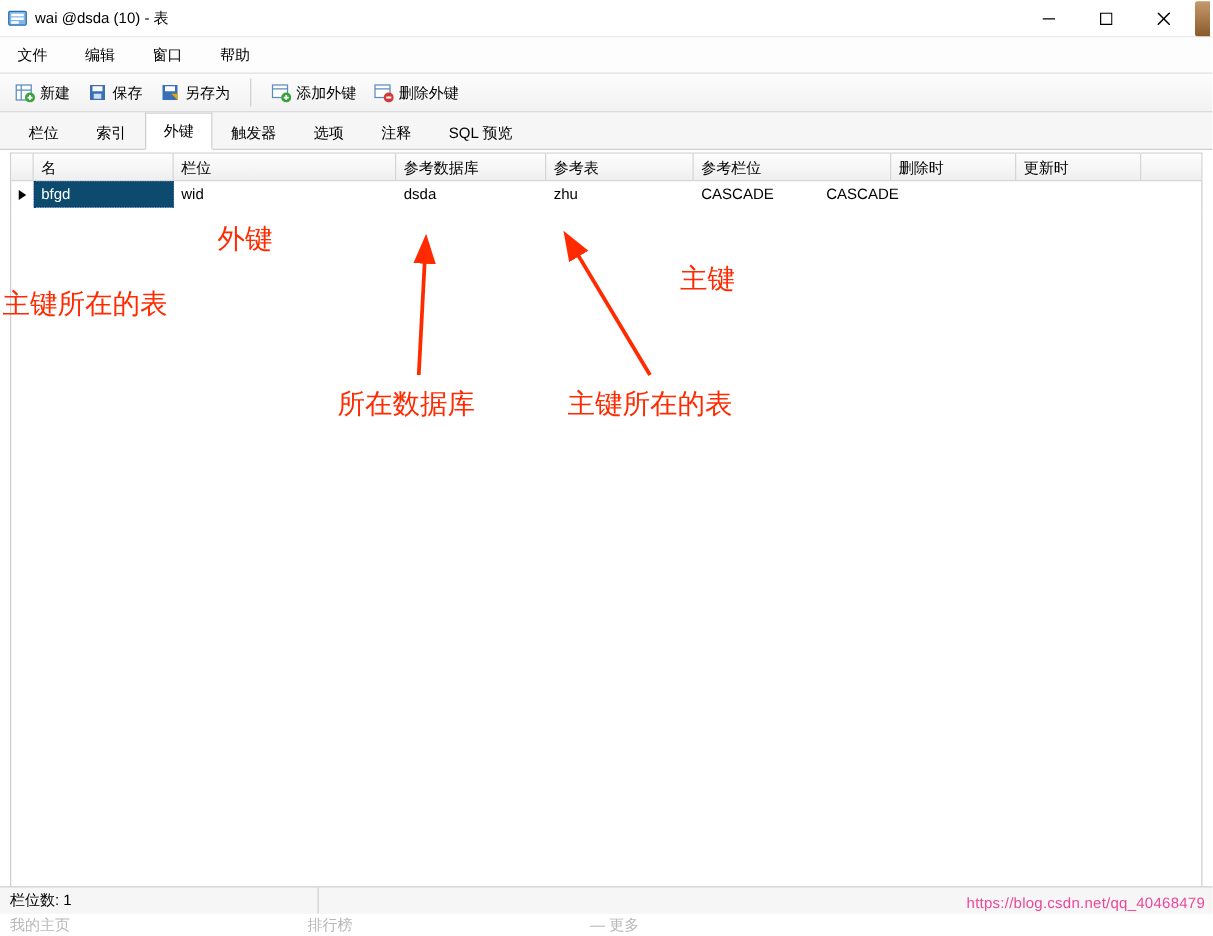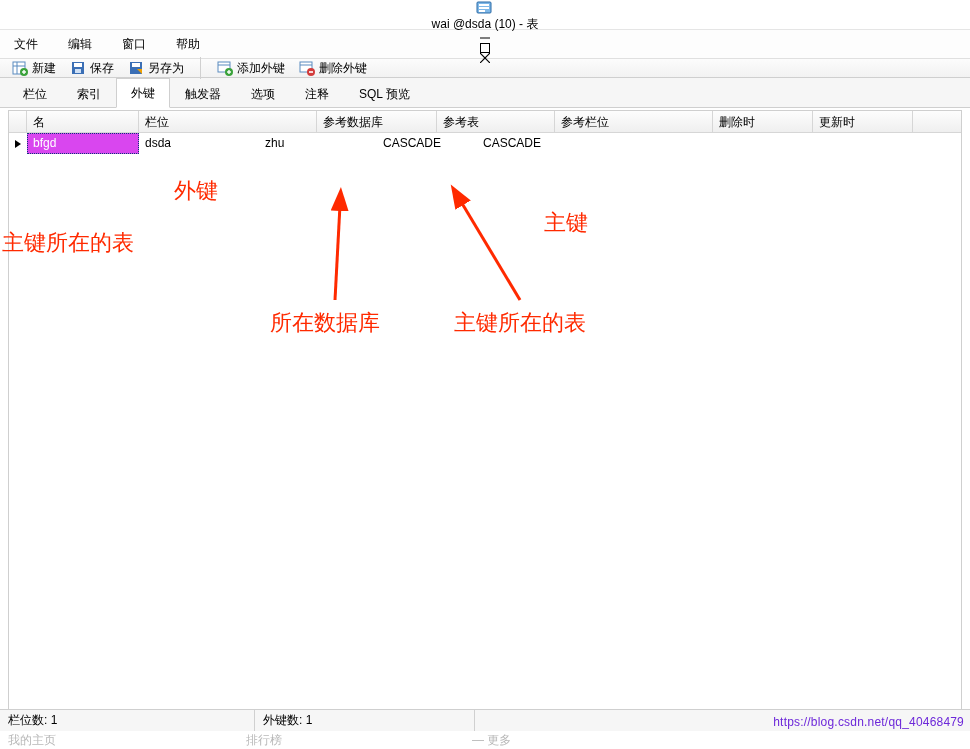--- a/index.html
+++ b/index.html
@@ -1,21 +1,21 @@
 <!DOCTYPE html>
 <html><head>
 <meta charset="utf-8">
 <style>
   * { box-sizing: border-box; margin: 0; padding: 0; font-family: "Microsoft YaHei", "SimSun", sans-serif; font-size: 12px; }
   html, body { width: 970px; height: 749px; background: #fff; overflow: hidden; }
 
   
   .titlebar {
     height: 30px; background: #fff; border-bottom: 1px solid #e5e5e5;
-    display: flex; align-items: center; padding: 0 2px; flex-direction: column;
+    display: flex; align-items: center; padding: 0 2px;
   }
   .titlebar .app-icon {
     width: 16px; height: 16px; margin: 0 6px 0 4px;
     display: inline-flex; align-items: center; justify-content: center;
   }
   .titlebar .title { color: #000; }
   .titlebar .spacer { flex: 1; }
   .win-btn {
     width: 46px; height: 30px; display: inline-flex; align-items: center; justify-content: center;
     color: #000;
@@ -23,21 +23,21 @@
 
   
   .menubar {
     height: 28px; display: flex; align-items: center; padding: 0 8px; gap: 18px;
     background: #fdfdfd;
   }
   .menubar .menu-item { color: #000; padding: 4px 6px; }
 
   
   .toolbar {
-    height: 20px; display: flex; align-items: center; padding: 0 8px;
+    height: 32px; display: flex; align-items: center; padding: 0 8px;
     border-top: 1px solid #e0e0e0; border-bottom: 1px solid #cfcfcf;
     background: linear-gradient(#fcfcfc, #f2f2f2);
     gap: 6px;
   }
   .toolbar .sep { width: 1px; height: 22px; background: #d0d0d0; margin: 0 6px; }
   .tool-btn { display: inline-flex; align-items: center; gap: 4px; padding: 2px 4px; color: #000; }
   .tool-icon { width: 16px; height: 16px; display: inline-flex; align-items: center; justify-content: center; }
 
   
   .tabs {
@@ -62,39 +62,39 @@
   .col-db { width: 120px; }
   .col-table { width: 118px; }
   .col-reffield { width: 158px; }
   .col-ondel { width: 100px; }
   .col-onupd { width: 100px; }
 
   .grid-row { display: flex; height: 22px; border-bottom: 1px solid #fff; }
   .gc { border-right: 1px solid #fff; padding: 3px 6px; color: #000; overflow: hidden; white-space: nowrap; }
   .gc.first { width: 18px; padding: 0; display: flex; align-items: center; justify-content: center; }
   .row-marker { width: 0; height: 0; border-top: 4px solid transparent; border-bottom: 4px solid transparent; border-left: 6px solid #000; }
-  .cell-selected { background: #d946ef; color: #fff; border: 1px dotted #083d7a; padding: 2px 5px; }
+  .cell-selected { background: #0c4a6e; color: #fff; border: 1px dotted #083d7a; padding: 2px 5px; }
 
   
   .statusbar {
     position: absolute; bottom: 18px; left: 0; right: 0; height: 22px;
     border-top: 1px solid #cfcfcf; background: #f6f6f6;
     display: flex; align-items: flex-end; font-size: 12px; color: #000;
   }
   .statusbar .sc { padding: 0 8px; border-right: 1px solid #d0d0d0; height: 100%; display: flex; align-items: center; }
   .statusbar .sc.wide1 { width: 255px; }
   .statusbar .sc.wide2 { width: 220px; }
 
   
   .os-strip {
     position: absolute; bottom: 0; left: 0; right: 0; height: 18px;
     color: #b8b8b8; display: flex; align-items: center; font-size: 12px;
     padding: 0 8px; gap: 190px;
   }
-  .watermark { position: absolute; right: 6px; bottom: 20px; color: #6d28d9; font-size: 12px; letter-spacing: 0.2px; pointer-events: none; }
+  .watermark { position: absolute; right: 6px; bottom: 20px; color: #ec4899; font-size: 12px; letter-spacing: 0.2px; pointer-events: none; }
 
   
   .anno-layer { position: absolute; left: 0; top: 0; width: 970px; height: 749px; pointer-events: none; }
   .anno-text { position: absolute; color: #ff2a00; font-size: 22px; font-family: "KaiTi","STKaiti","SimSun",serif; white-space: nowrap; }
   .anno-svg { position: absolute; left: 0; top: 0; }
 
   
   .avatar-slice { width: 12px; height: 28px; background: linear-gradient(#c49a6c,#8b5a2b); border-radius: 2px 0 0 2px; margin-left: 2px; }
 </style>
 </head>
@@ -216,30 +216,30 @@
     <div class="gh col-table">参考表</div>
     <div class="gh col-reffield">参考栏位</div>
     <div class="gh col-ondel">删除时</div>
     <div class="gh col-onupd">更新时</div>
   </div>
   <div class="grid-row">
     <div class="gc first">
         <span class="row-marker"></span>
       </div>
     <div class="gc col-name cell-selected">bfgd</div>
+    <div class="gc col-field">wid</div>
     <div class="gc col-db">dsda</div>
     <div class="gc col-table">zhu</div>
     <div class="gc col-ondel">CASCADE</div>
     <div class="gc col-onupd">CASCADE</div>
   </div>
 </div>
 
 <div class="statusbar">
   <div class="sc wide1">栏位数: 1</div>
-  <div class="sc wide2">外键数: 1</div>
 </div>
 
 <div class="os-strip">
   <span>我的主页</span>
   <span>排行榜</span>
   <span>— 更多</span>
 </div>
 
 <div class="watermark">https://blog.csdn.net/qq_40468479</div>
 

